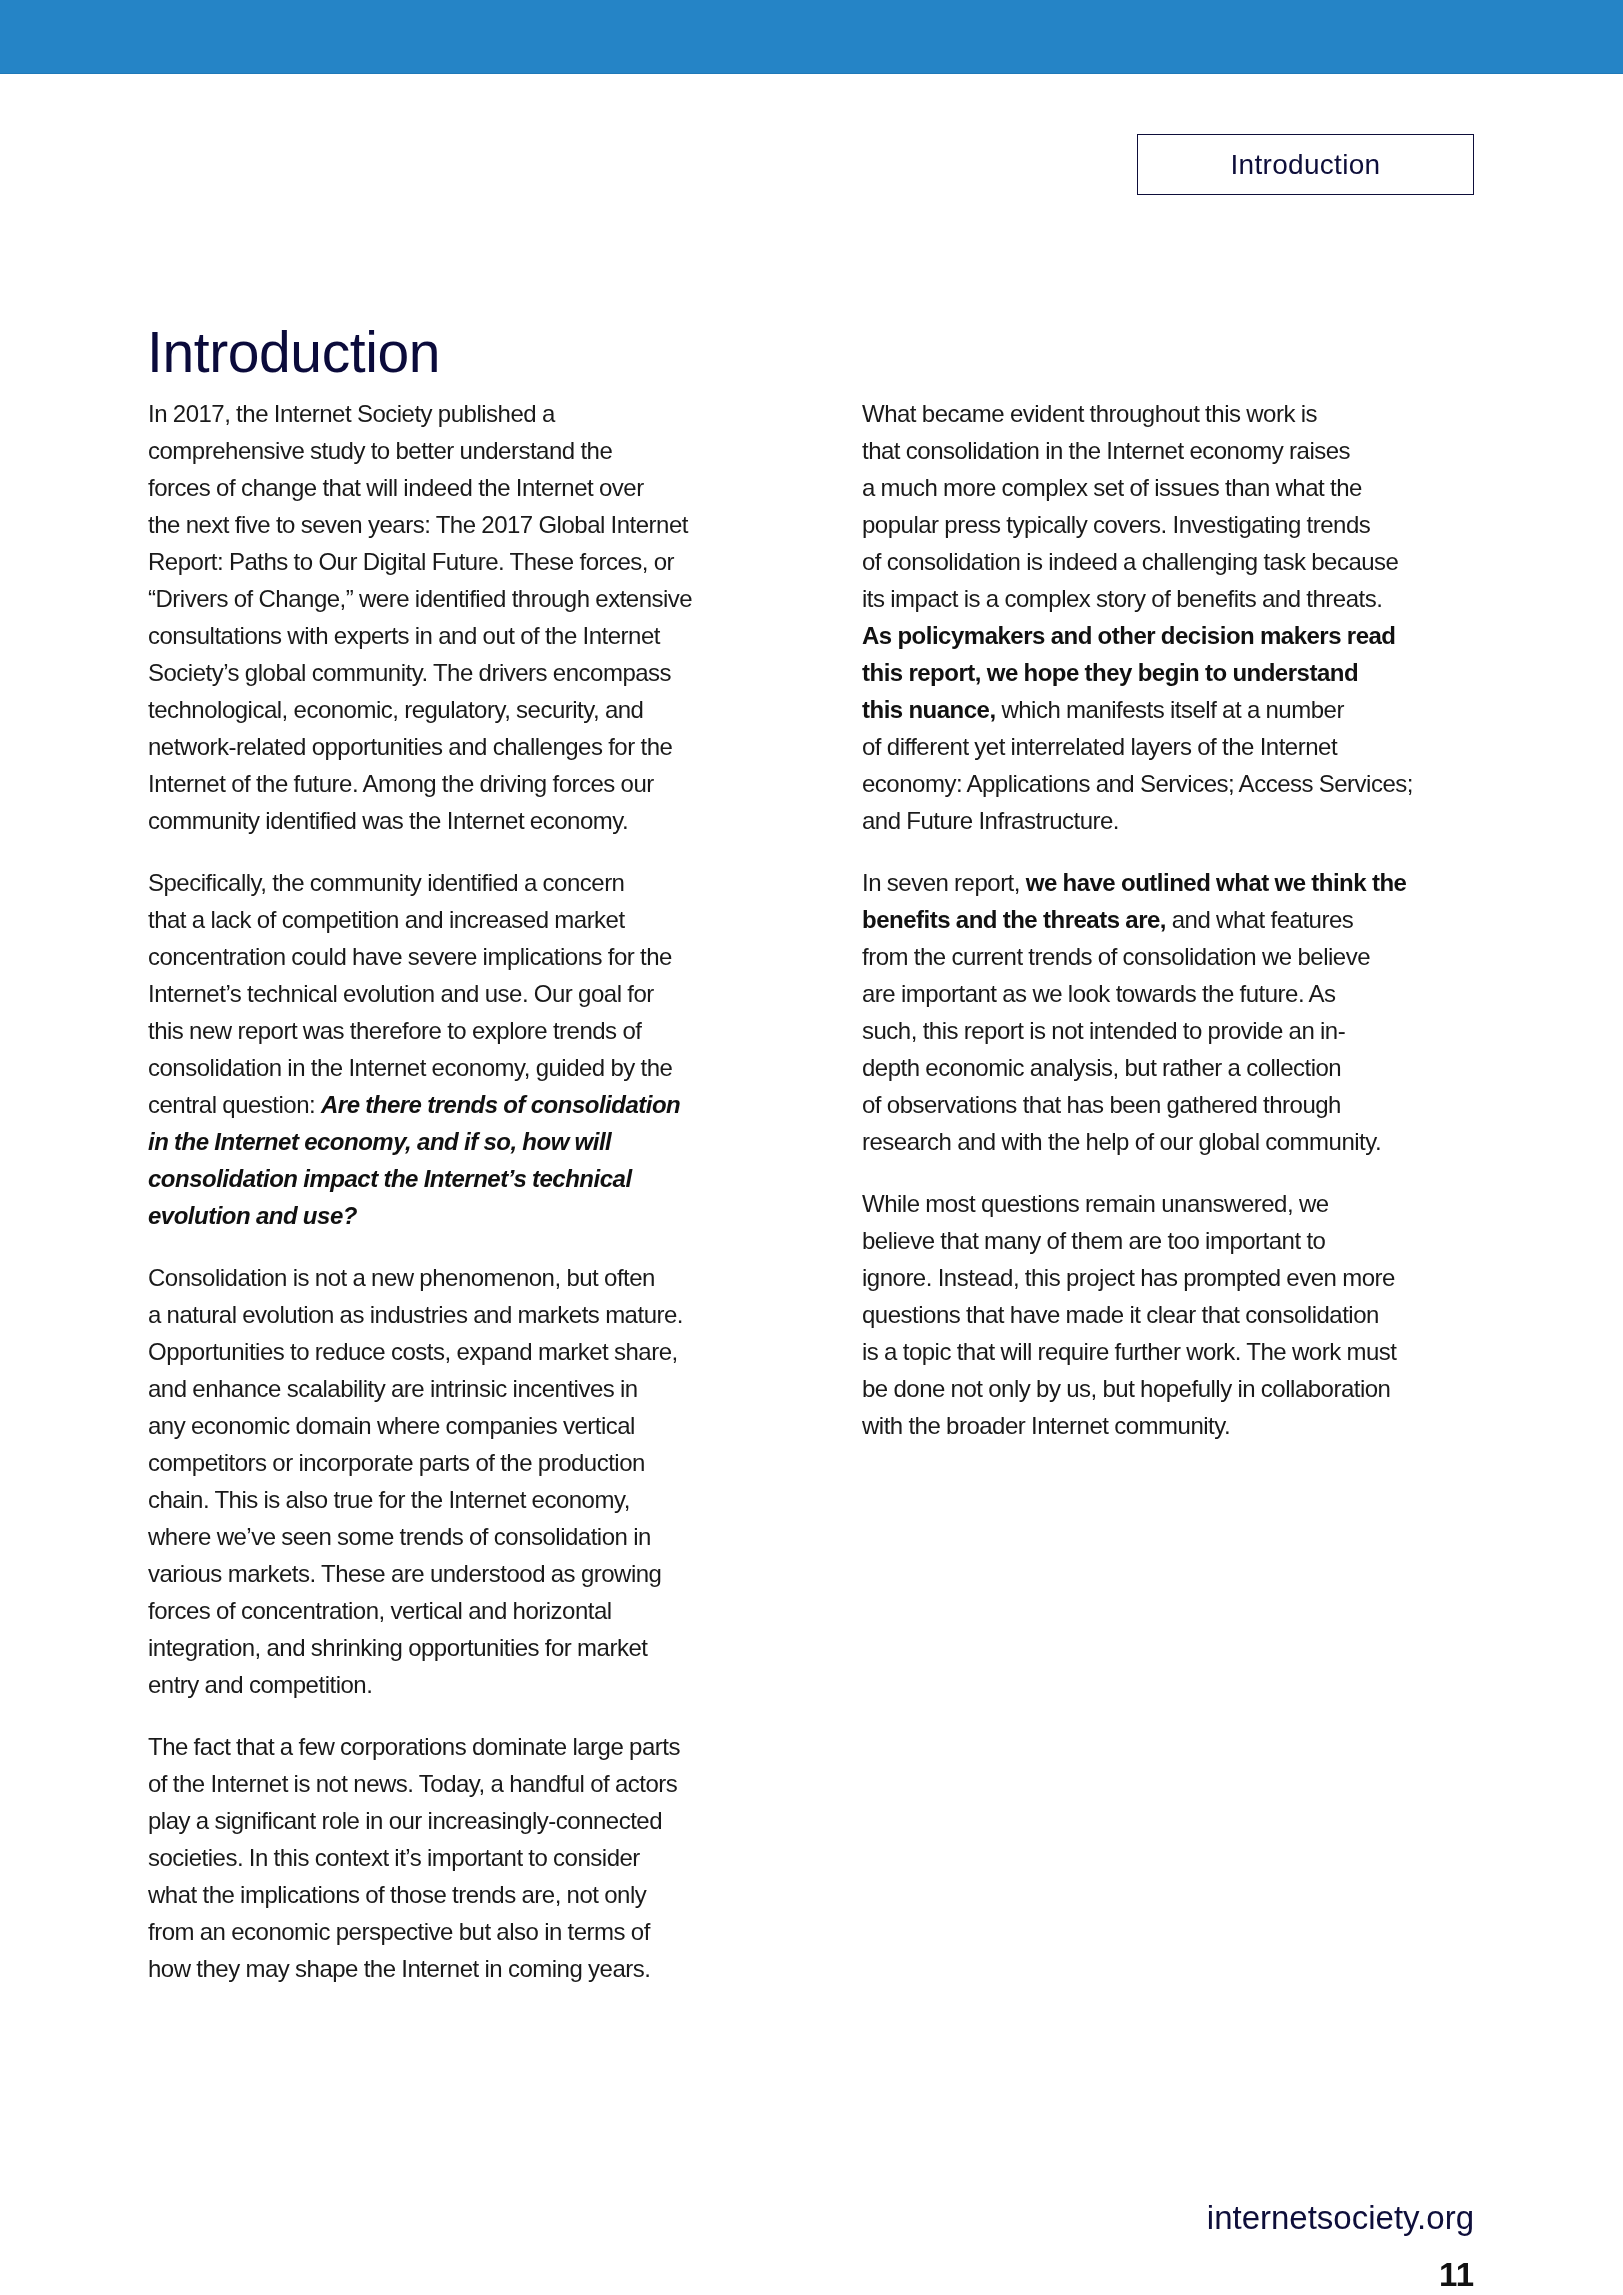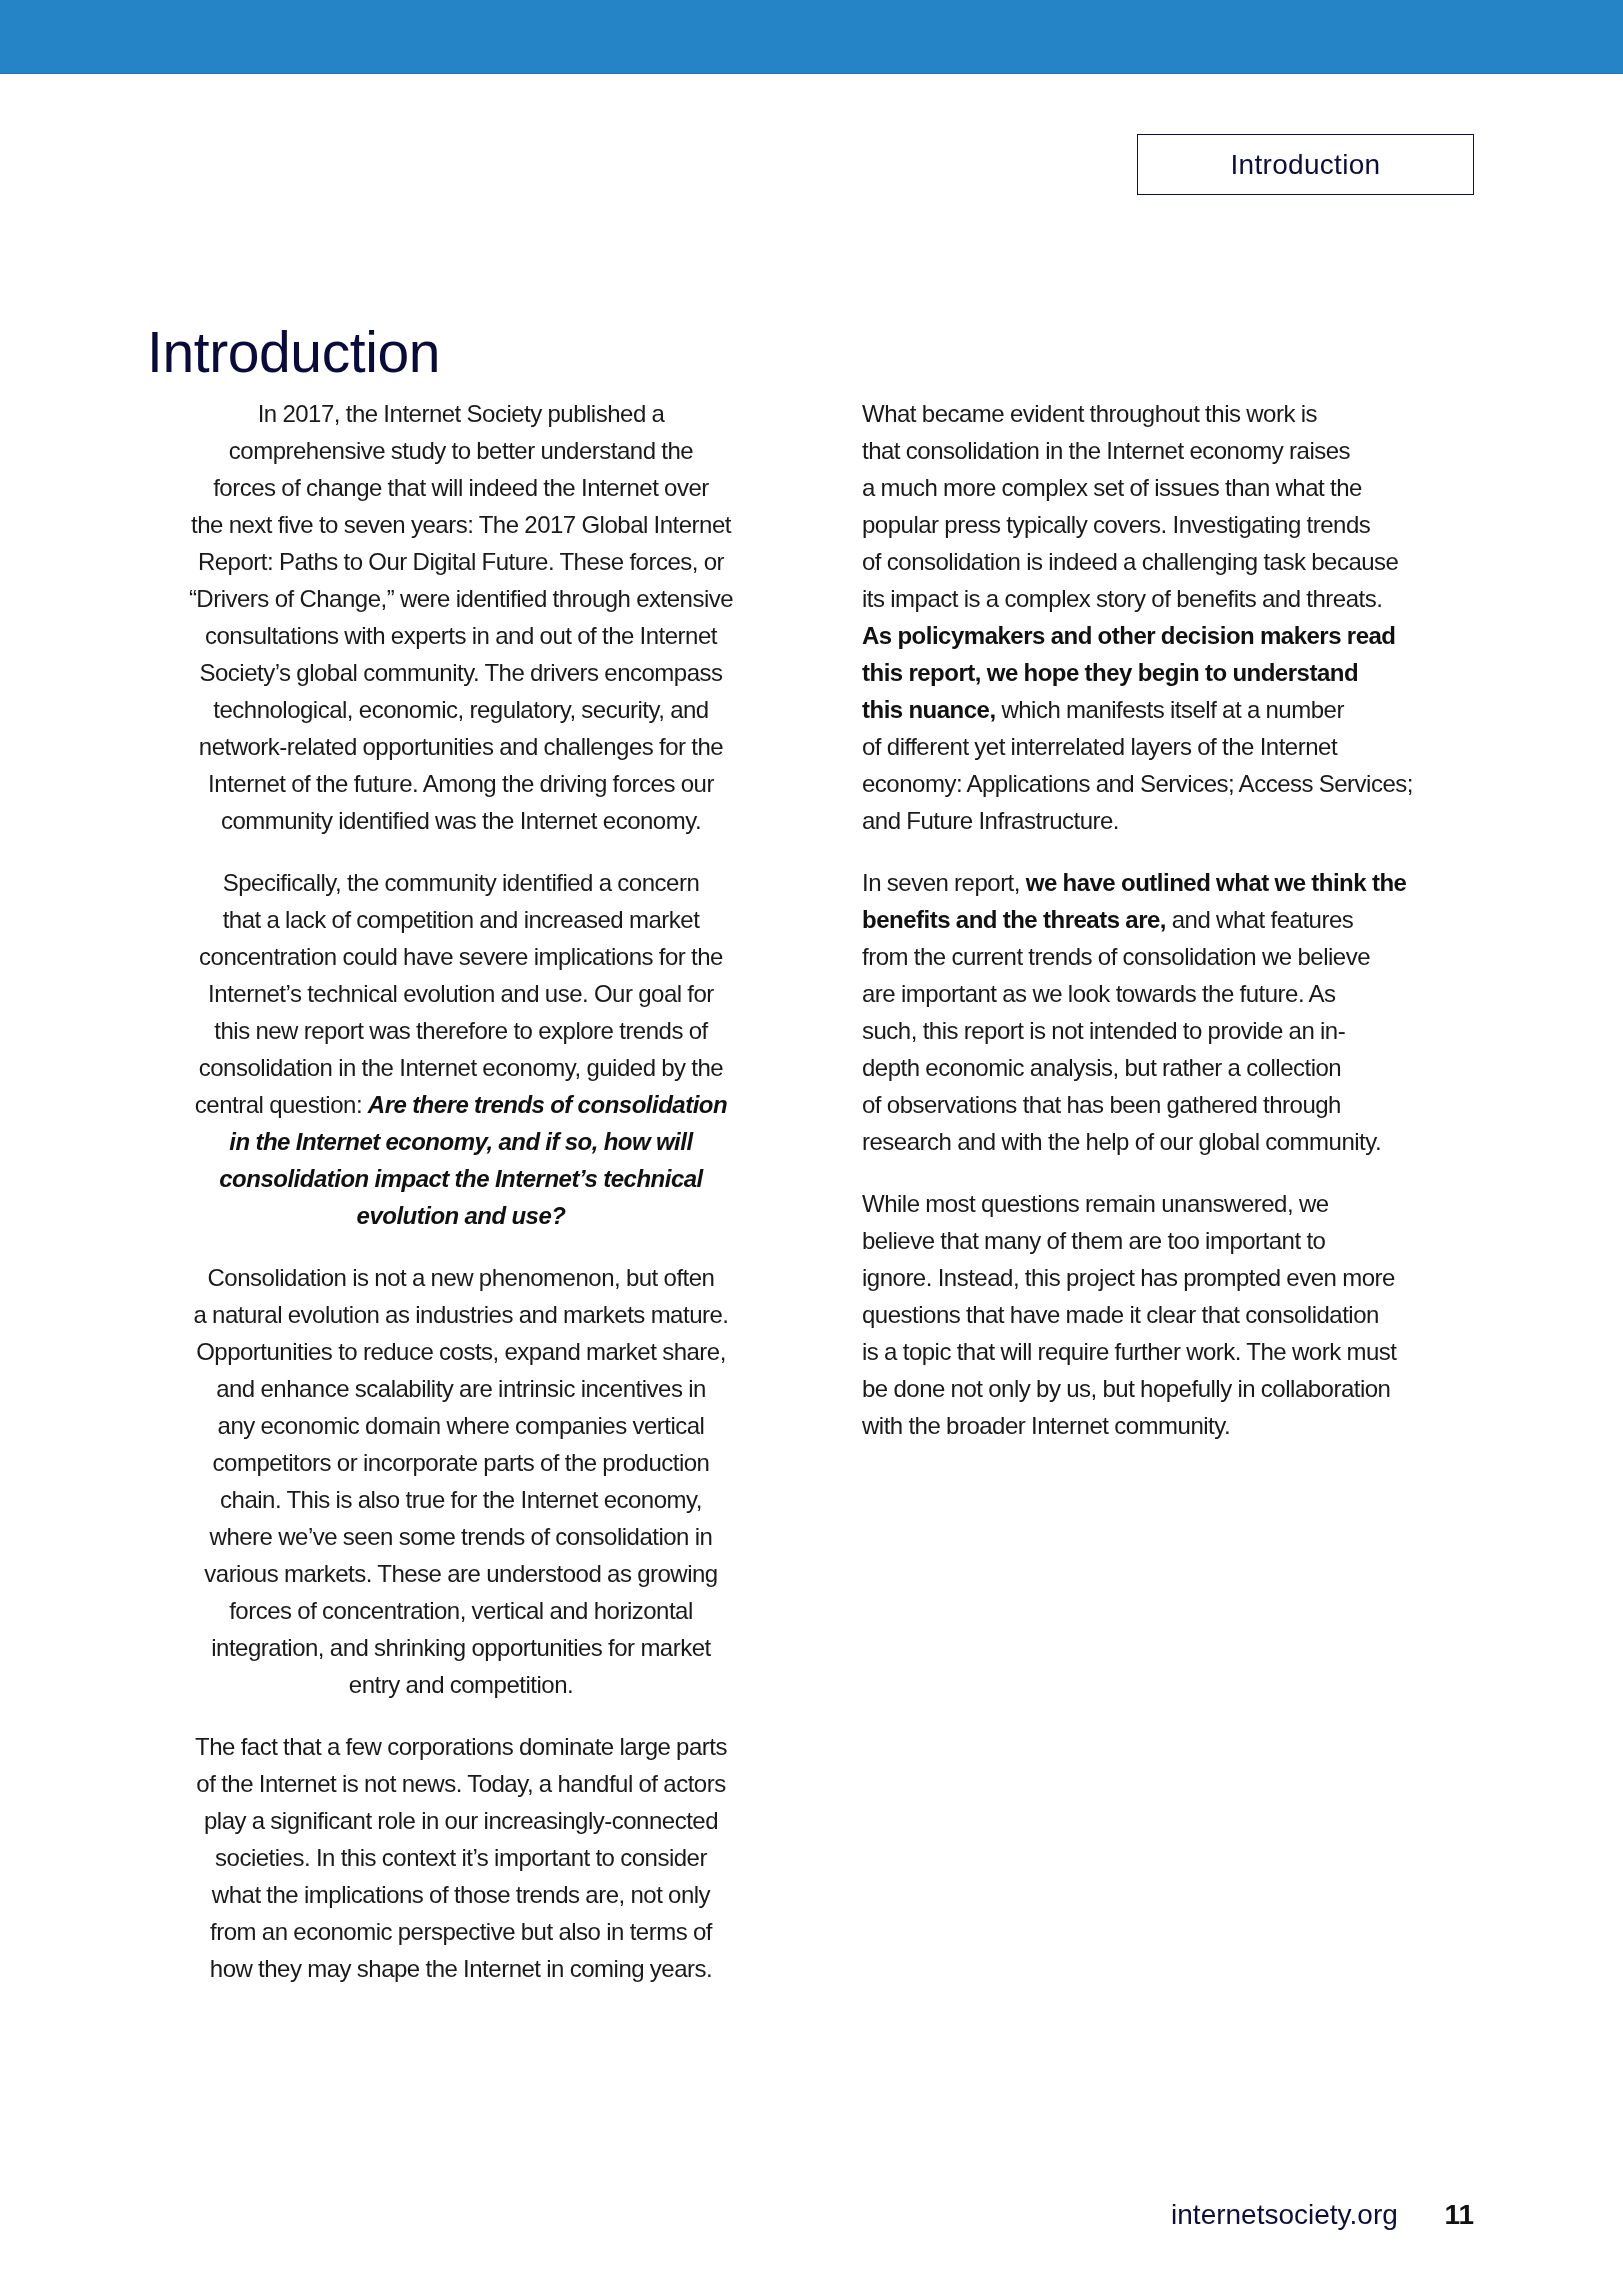--- a/index.html
+++ b/index.html
@@ -43,32 +43,33 @@
     .column {
       position: absolute;
       top: 395px;
       width: 626px;
       font-size: 24px;
       line-height: 37px;
       letter-spacing: -0.5px;
       word-spacing: -0.4px;
       color: #1a1a1a;
     }
-    .col-left { left: 148px; text-align: center; }
+    .col-left { left: 148px; }
     .col-right { left: 862px; }
     .para { margin: 0 0 25px 0; }
     .line { display: block; white-space: nowrap; }
     .b { font-weight: bold; color: #111; }
     .bi { font-weight: bold; font-style: italic; color: #111; }
     .footer {
       position: absolute;
       right: 149px; top: 2199px;
-      font-size: 28px;
+      font-size: 33px;
       display: flex; align-items: flex-end; gap: 18.6px;
       color: #0e0e3a;
+      flex-direction: column;
     }
     .footer .page-num { font-weight: bold; color: #111; margin-left: 28px; }
   </style>
 </head>
 <body>
 
 <div class="top-bar"></div>
 
 <div class="section-tab">
   <span>Introduction</span>

